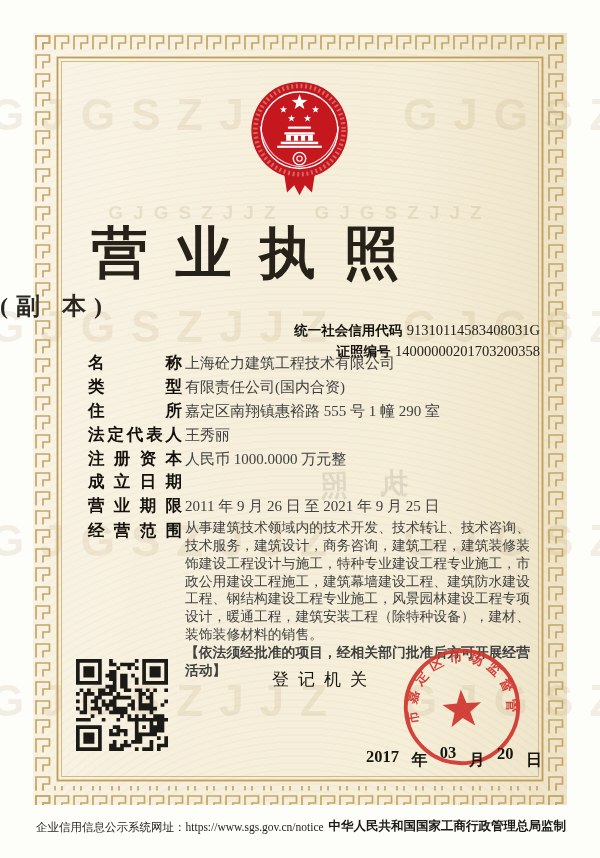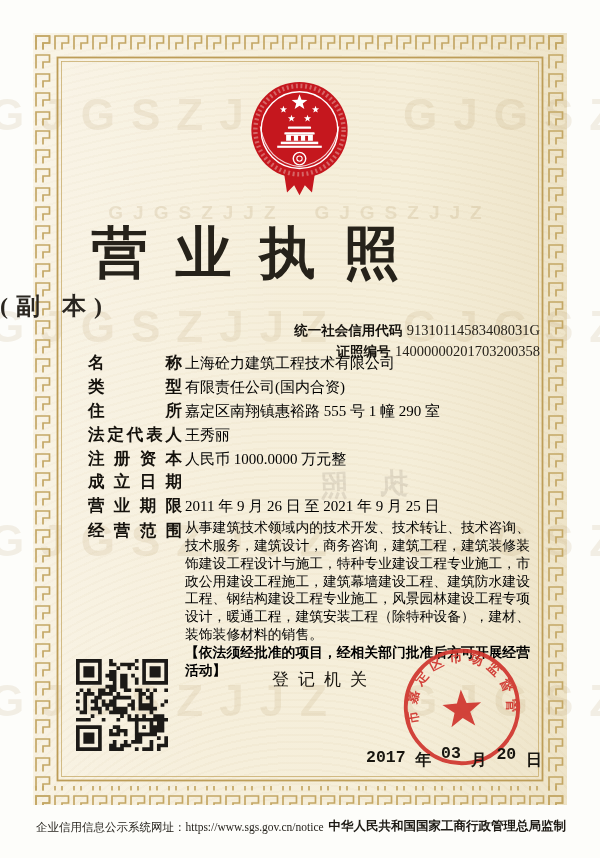--- a/index.html
+++ b/index.html
@@ -23,30 +23,30 @@
   .subtitle{position:absolute;left:0;top:290px;width:575px;font-size:24px;font-weight:600;
             letter-spacing:8px;font-family:"Liberation Serif","DejaVu Serif",serif;color:#2a2620;}
   .codes{position:absolute;right:60px;top:320px;text-align:right;line-height:20px;}
   .codes .lbl{font-size:13.5px;font-weight:bold;color:#17140f;}
   .codes .val{font-size:14.5px;font-family:"Liberation Serif","DejaVu Serif",serif;color:#26221b;}
   .fields{position:absolute;left:88px;top:352px;width:452px;}
   .row{display:flex;align-items:baseline;height:23.9px;}
   .row.scope{height:auto;align-items:flex-start;}
   .flabel{width:94px;flex:0 0 94px;margin-right:3px;font-size:16.5px;font-weight:bold;color:#14110c;}
   .char-justify{display:flex;justify-content:space-between;}
-  .fvalue{font-size:15px;font-family:"Liberation Serif","DejaVu Serif",serif;color:#000000;white-space:nowrap;}
+  .fvalue{font-size:15px;font-family:"Liberation Serif","DejaVu Serif",serif;color:#404040;white-space:nowrap;}
   .scope .flabel{padding-top:1px;}
   .scope-val{font-size:13.8px;line-height:17.8px;white-space:normal;width:355px;}
   .scope-note{display:block;font-weight:600;margin-top:0px;}
   .qr{position:absolute;left:76px;top:659px;width:92px;height:92px;}
   .authority{position:absolute;left:272px;top:668px;font-size:17px;font-weight:normal;letter-spacing:9px;color:#16130d;}
   .seal{position:absolute;left:399px;top:644px;opacity:.92;transform:rotate(-4deg);z-index:5;}
   .dateline{position:absolute;left:366px;top:750px;width:176px;display:flex;justify-content:space-between;
             align-items:baseline;z-index:6;font-size:16px;font-weight:bold;color:#17150f;}
-  .dateline .num{font-family:Liberation Mono, monospace;font-weight:600;font-size:16.5px;}
+  .dateline .num{font-family:Liberation Serif, serif;font-weight:600;font-size:16.5px;}
   .dateline .y{transform:translateY(-3px);}
   .dateline .m{transform:translateY(-7px);}
   .dateline .d{transform:translateY(-6px);}
   .footer-left{position:absolute;left:36px;top:820px;font-size:11.5px;font-weight:500;color:#26231d;
                font-family:"Liberation Serif","DejaVu Serif",serif;}
   .footer-right{position:absolute;right:34px;top:818px;font-size:12.5px;font-weight:bold;color:#1d1a14;
                 font-family:"Liberation Serif","DejaVu Serif",serif;}
 </style>
 </head>
 <body>

